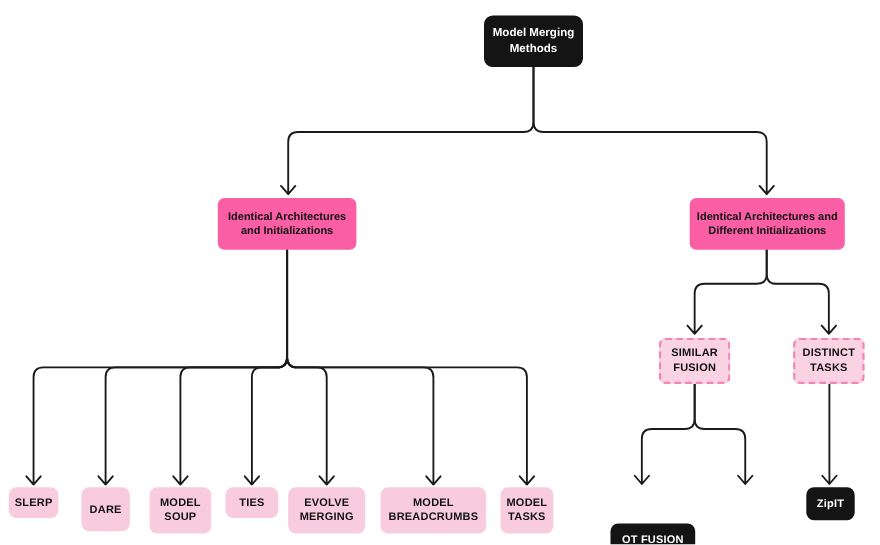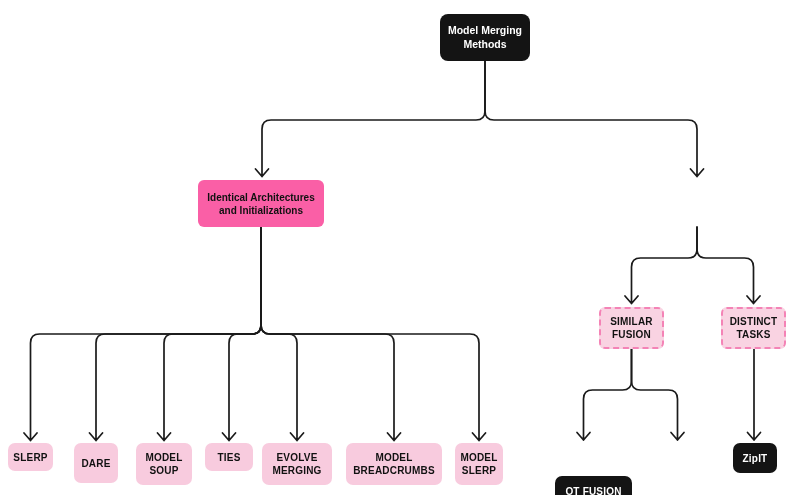--- a/index.html
+++ b/index.html
@@ -86,34 +86,35 @@
     <path d="M631.5 349 V381 Q631.5 390 622.5 390 H592.5 Q583.5 390 583.5 399 V440 M577 432.5 L583.5 440 L590 432.5"></path>
     <path d="M631.5 349 V381 Q631.5 390 640.5 390 H668.5 Q677.5 390 677.5 399 V440 M671 432.5 L677.5 440 L684 432.5"></path>
 
     <path d="M754 349 V440 M747.5 432.5 L754 440 L760.5 432.5"></path>
   </svg>
 
   <div id="n-root" class="node root">Model Merging Methods</div>
 
   <div id="n-identical" class="node branch">Identical Architectures and Initializations</div>
 
+  <div id="n-different" class="node branch">Identical Architectures and Different Initializations</div>
 
   <div id="n-slerp" class="node leaf">SLERP</div>
 
   <div id="n-dare" class="node leaf">DARE</div>
 
   <div id="n-model-soup" class="node leaf">MODEL SOUP</div>
 
   <div id="n-ties" class="node leaf">TIES</div>
 
   <div id="n-evolve" class="node leaf">EVOLVE MERGING</div>
 
   <div id="n-breadcrumbs" class="node leaf">MODEL BREADCRUMBS</div>
 
-  <div id="n-stock" class="node leaf">MODEL SLERP</div>
+  <div id="n-stock" class="node leaf">MODEL TASKS</div>
 
   <div id="n-similar" class="node dashed">SIMILAR FUSION</div>
 
   <div id="n-distinct" class="node dashed">DISTINCT TASKS</div>
 
   <div id="n-ot-fusion" class="node dark-leaf">OT FUSION</div>
 
 
   <div id="n-zipit" class="node dark-leaf">ZipIT</div>
 

